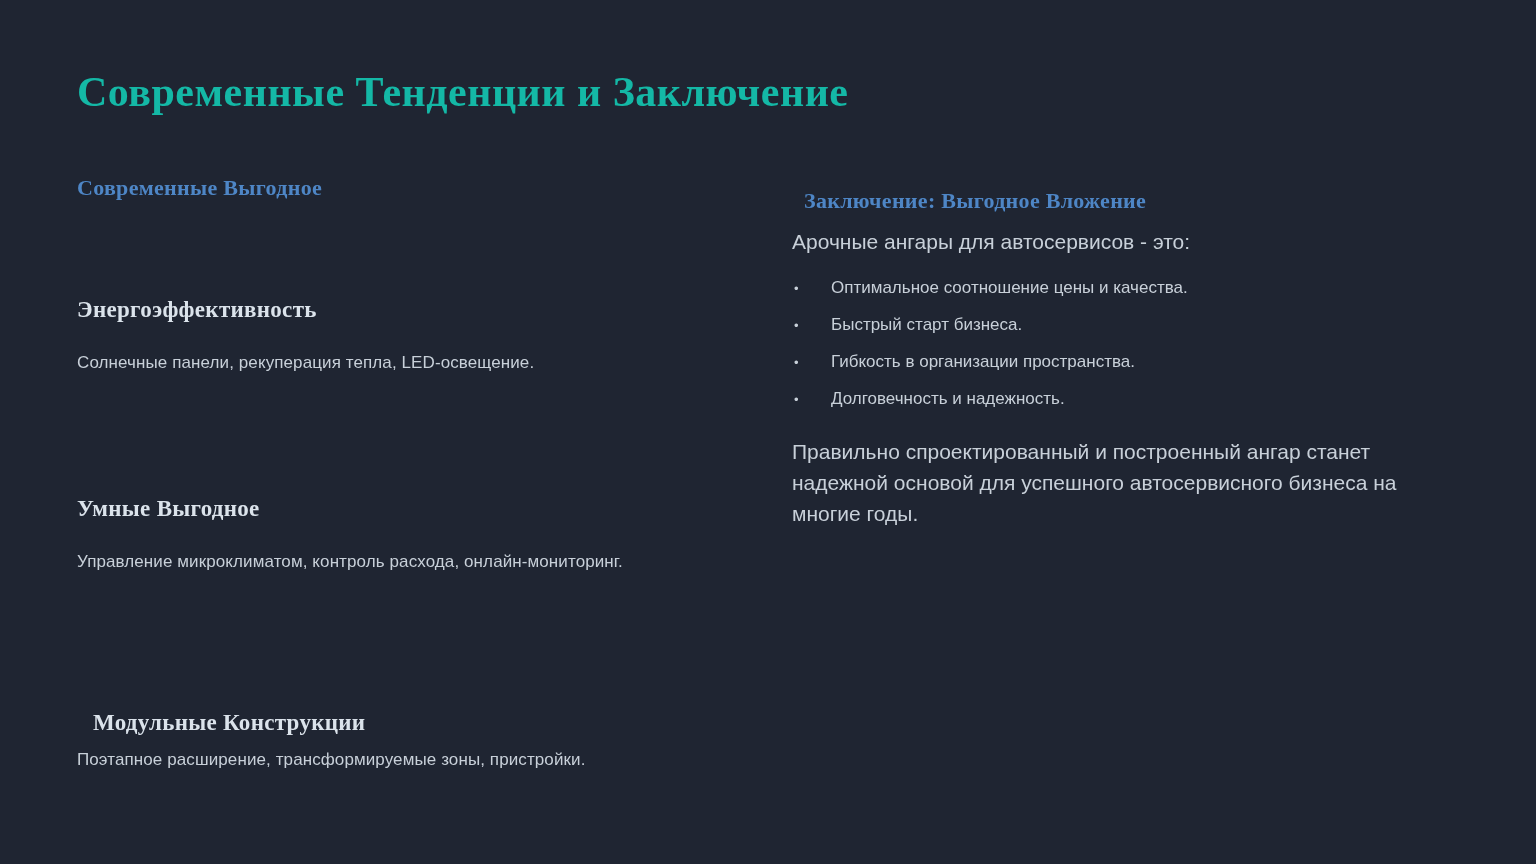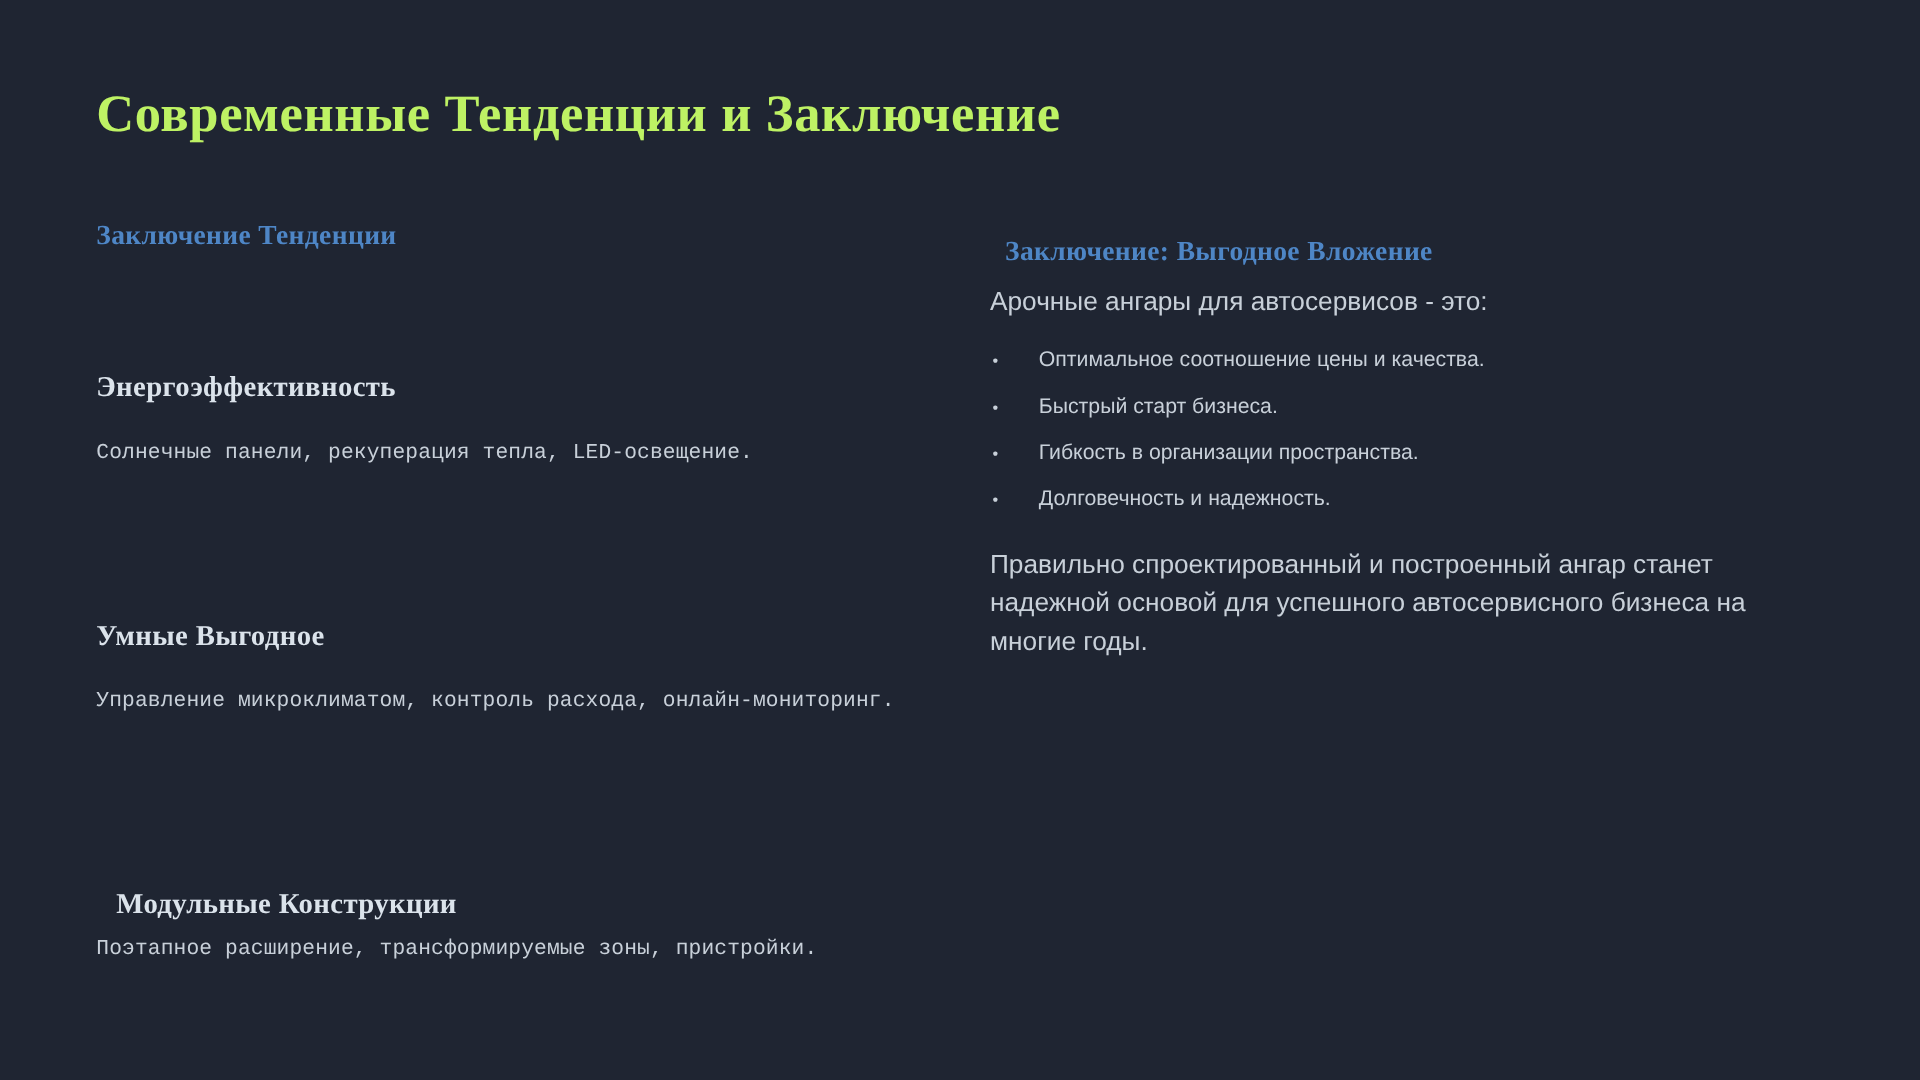--- a/index.html
+++ b/index.html
@@ -37,21 +37,20 @@
     font-family: "Liberation Serif", "DejaVu Serif", serif;
     font-size: 23px;
     font-weight: 700;
     letter-spacing: 0.3px;
   }
   .body-text {
     position: absolute;
     left: 77px;
     font-size: 17px;
     letter-spacing: 0.1px;
-    font-family: Liberation Mono, monospace;
   }
   .intro-text {
     position: absolute;
     left: 792px;
     font-size: 21px;
   }
   .bullet-item {
     position: absolute;
     left: 792px;
     width: 660px;
@@ -74,24 +73,24 @@
     width: 650px;
     font-size: 21px;
     line-height: 31px;
   }
 </style>
 </head>
 <body>
 
 <div class="slide">
 
-  <h1 class="slide-title" style="color:#bef264; margin:0;">Современные Тенденции и Заключение</h1>
+  <h1 class="slide-title" style="color:#14b8a6; margin:0;">Современные Тенденции и Заключение</h1>
 
   <div>
-    <h2 class="col-subtitle" style="left:77px; top:175px; color:#4E86C6; margin:0;">Заключение Тенденции</h2>
+    <h2 class="col-subtitle" style="left:77px; top:175px; color:#4E86C6; margin:0;">Современные Выгодное</h2>
 
     <h3 class="section-heading" style="top:297px; color:#DBE3EB; margin:0;">Энергоэффективность</h3>
     <p class="body-text" style="top:353px; color:#C8D0D9; margin:0;">Солнечные панели, рекуперация тепла, LED-освещение.</p>
 
     <h3 class="section-heading" style="top:496px; color:#DBE3EB; margin:0;">Умные Выгодное</h3>
     <p class="body-text" style="top:552px; color:#C8D0D9; margin:0;">Управление микроклиматом, контроль расхода, онлайн-мониторинг.</p>
 
     <h3 class="section-heading" style="top:694px; color:#DBE3EB; margin:16px;">Модульные Конструкции</h3>
     <p class="body-text" style="top:750px; color:#C8D0D9; margin:0;">Поэтапное расширение, трансформируемые зоны, пристройки.</p>
   </div>

